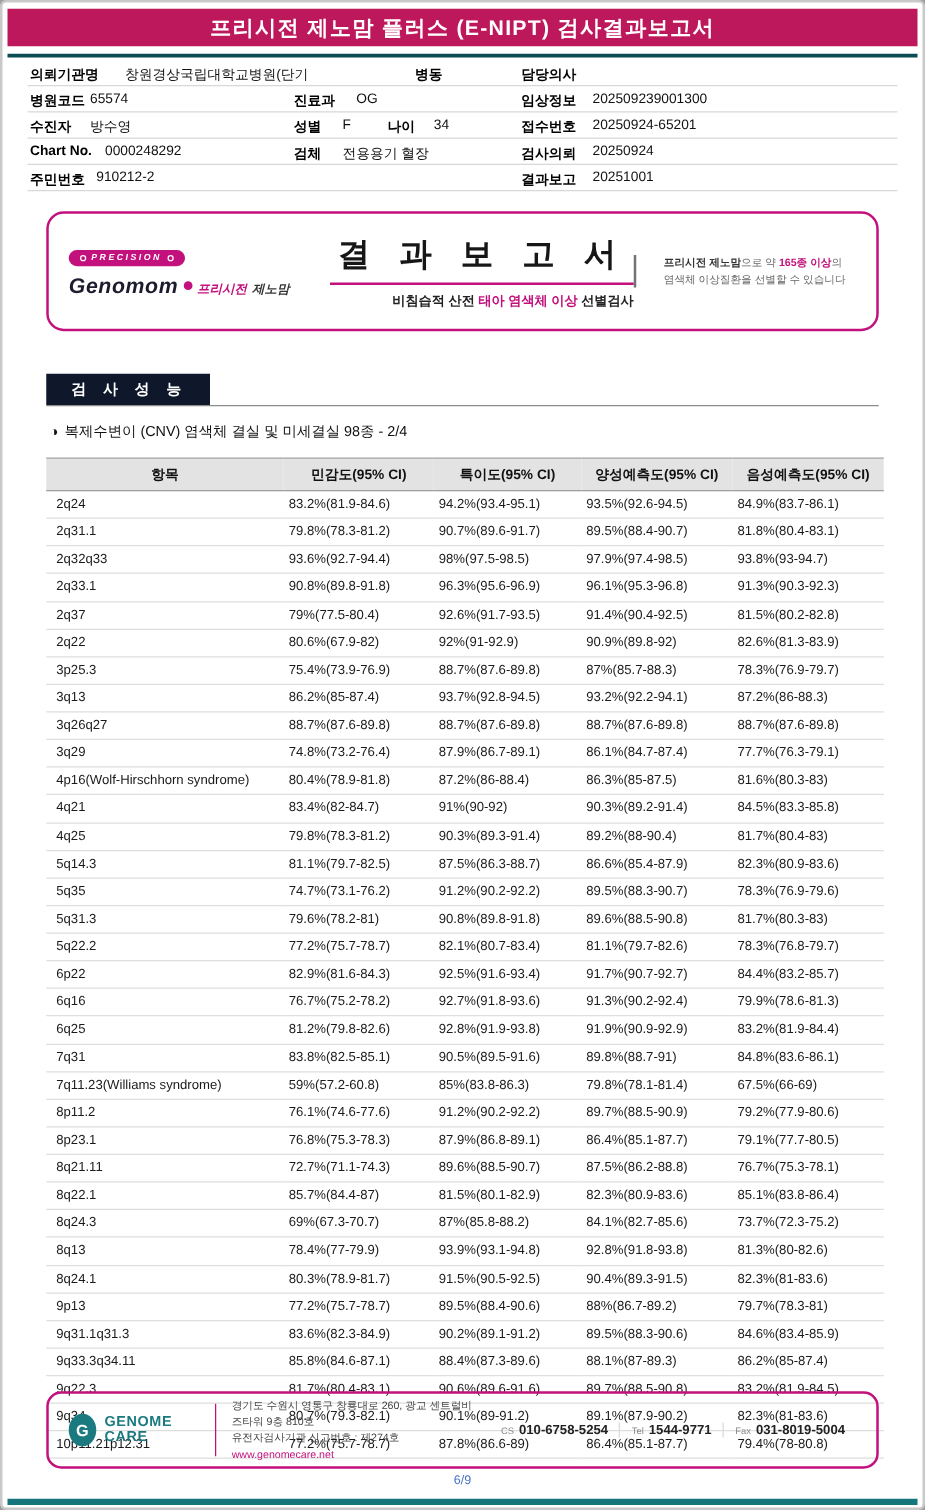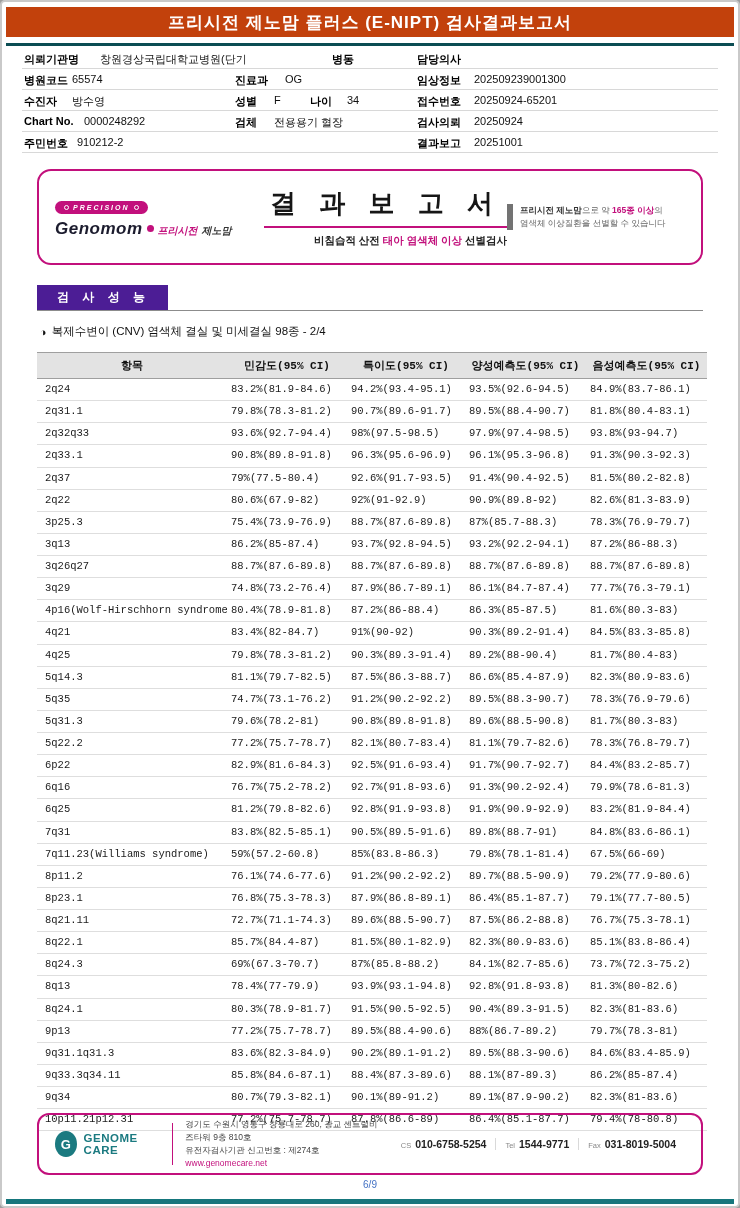--- a/index.html
+++ b/index.html
@@ -3,21 +3,21 @@
 <meta charset="utf-8">
 <style>
   * { margin:0; padding:0; box-sizing:border-box; }
   body { background:#9e9e9e; font-family:"Liberation Sans", sans-serif; }
   .page {
     position:relative; width:740px; height:1208px; margin:0 auto;
     background:#ffffff; border:2px solid #c9c9c9; border-radius:5px; overflow:hidden;
   }
   
   .banner {
-    margin:5px 4px 0 4px; height:30px; background:#c2410c;
+    margin:5px 4px 0 4px; height:30px; background:#be185d;
     display:flex; align-items:center; justify-content:center;
   }
   .banner-title { color:#ffffff; font-weight:bold; font-size:17px; letter-spacing:1px; }
   .banner-rule { margin:6px 4px 0 4px; border-top:3px solid #0b4d53; }
 
   
   .patient-info { margin:2px 20px 0 20px; }
   .info-row { position:relative; height:21px; border-bottom:1px solid #d8d8d8; }
   .info-row .cell { position:absolute; top:4px; font-size:11px; white-space:nowrap; color:#111; }
   .info-row .lbl { font-weight:bold; color:#000; }
@@ -38,35 +38,35 @@
   .brand-dot { width:7px; height:7px; background:#c2107c; border-radius:50%; align-self:center; }
   .brand-kr-1 { font-size:10px; font-weight:bold; color:#c2107c; }
   .brand-kr-2 { font-size:10px; font-weight:bold; color:#333; }
   .title-block { flex:1; text-align:right; }
   .report-title {
     display:inline-block; font-size:26px; font-weight:bold; color:#161616;
     letter-spacing:8px; padding:0 6px 5px 6px; border-bottom:2px solid #c2107c;
   }
   .report-subtitle { margin-top:6px; font-size:10.5px; color:#222; font-weight:bold; }
   .report-subtitle .mag { color:#c2107c; }
-  .note-block { width:178px; font-size:8.5px; color:#666; line-height:1.55; border-left:6px solid #737373; padding-left:7px; }
+  .note-block { width:178px; font-size:8.5px; color:#666; line-height:1.55; border-left:2px solid #737373; padding-left:22px; }
   .note-block .nb { font-weight:bold; color:#333; }
   .note-block .hl { font-weight:bold; color:#c2107c; }
 
   
   .section-bar { margin:20px 35px 0 35px; border-bottom:1px solid #8c8c8c; }
   .section-label {
-    display:inline-block; background:#4c1d95; color:#fff; font-weight:bold; font-size:12px;
-    letter-spacing:5px; padding:4px 18px 4px 20px; margin-bottom:0px;
+    display:inline-block; background:#0f172a; color:#fff; font-weight:bold; font-size:12px;
+    letter-spacing:5px; padding:4px 18px 4px 20px; margin-bottom:0px;margin-top:14px;
   }
   .section-sub { margin:13px 38px 7px 38px; font-size:11.5px; color:#111; display:flex; align-items:center; gap:5px; }
   .half-icon { font-size:11px; }
 
   
-  table.perf { width:670px; margin:13px 35px; border-collapse:collapse; table-layout:fixed;font-family:Liberation Mono, monospace; }
+  table.perf { width:670px; margin:13px 35px; border-collapse:collapse; table-layout:fixed; }
   table.perf th {
     background:#e3e3e3; font-size:11px; font-weight:bold; color:#111;
     border-top:1px solid #9f9f9f; border-bottom:1px solid #9f9f9f;
     padding:5px 2px; text-align:center;
   }
   table.perf td {
     font-size:10.5px; color:#1a1a1a; padding:4px 4px; line-height:1.25;
     border-bottom:1px solid #dedede; text-align:left; white-space:nowrap; overflow:hidden;
   }
   table.perf td:first-child { padding-left:8px; }
@@ -416,20 +416,27 @@
           <td>84.6%(83.4-85.9)</td>
         </tr>
         <tr>
           <td>9q33.3q34.11</td>
           <td>85.8%(84.6-87.1)</td>
           <td>88.4%(87.3-89.6)</td>
           <td>88.1%(87-89.3)</td>
           <td>86.2%(85-87.4)</td>
         </tr>
         <tr>
+          <td>9q22.3</td>
+          <td>81.7%(80.4-83.1)</td>
+          <td>90.6%(89.6-91.6)</td>
+          <td>89.7%(88.5-90.8)</td>
+          <td>83.2%(81.9-84.5)</td>
+        </tr>
+        <tr>
           <td>9q34</td>
           <td>80.7%(79.3-82.1)</td>
           <td>90.1%(89-91.2)</td>
           <td>89.1%(87.9-90.2)</td>
           <td>82.3%(81-83.6)</td>
         </tr>
         <tr>
           <td>10p11.21p12.31</td>
           <td>77.2%(75.7-78.7)</td>
           <td>87.8%(86.6-89)</td>

